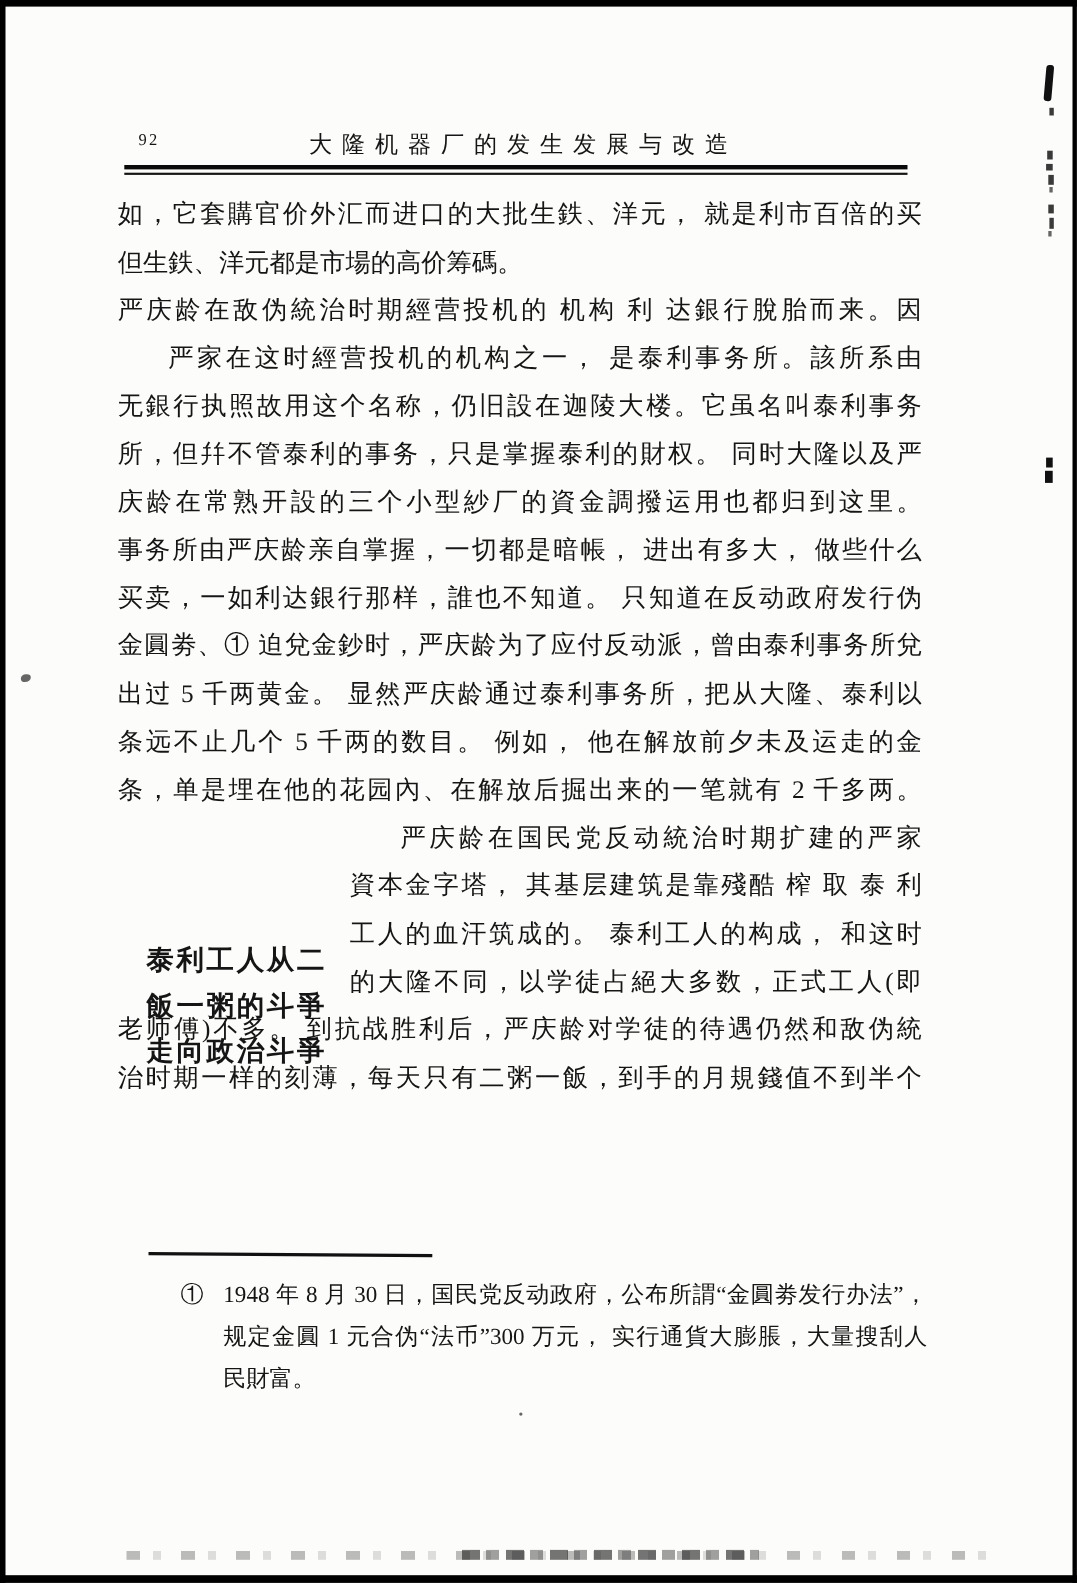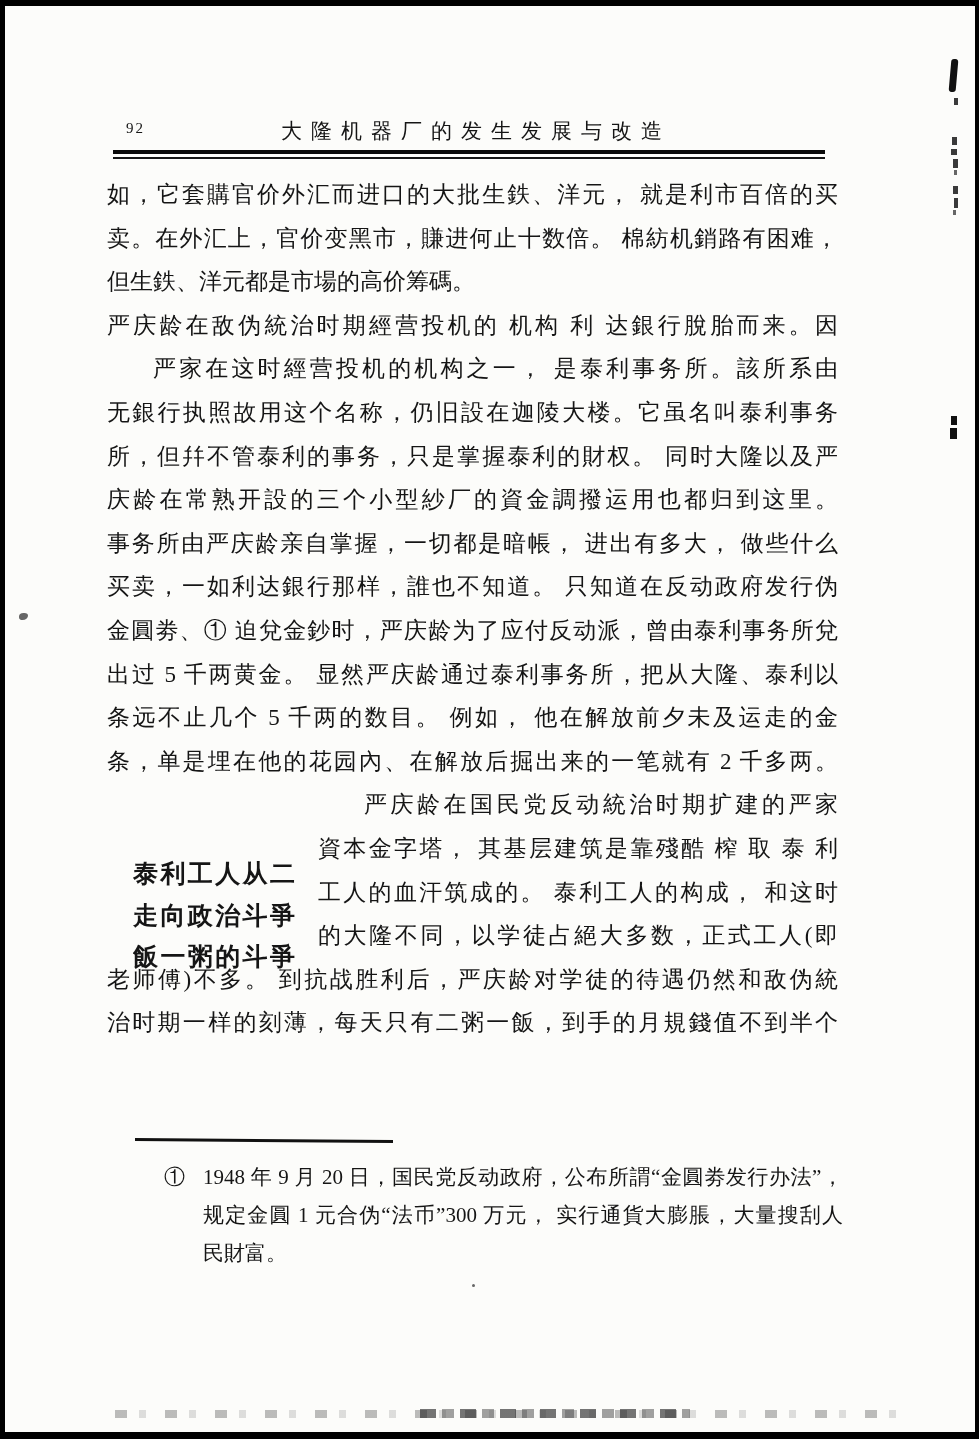--- a/index.html
+++ b/index.html
@@ -67,21 +67,20 @@
   <div class="edge left"></div>
   <div class="edge right"></div>
   <div class="edge bottom"></div>
 
   <div class="page-number">92</div>
   <div class="running-title">大隆机器厂的发生发展与改造</div>
   <div class="header-rule"></div>
 
   <div class="body-text">
     <div class="bl">如，它套購官价外汇而进口的大批生鉄、洋元， 就是利市百倍的买</div>
-    <div class="bl">卖。在外汇上，官价变黑市，賺进何止十数倍。 棉紡机銷路有困难，</div>
     <div class="bl short">但生鉄、洋元都是市場的高价筹碼。</div>
     <div class="bl">严庆龄在敌伪統治时期經营投机的 机构 利 达銀行脫胎而来。因</div>
     <div class="bl indent">严家在这时經营投机的机构之一， 是泰利事务所。該所系由</div>
     <div class="bl">无銀行执照故用这个名称，仍旧設在迦陵大楼。它虽名叫泰利事务</div>
     <div class="bl">所，但幷不管泰利的事务，只是掌握泰利的財权。 同时大隆以及严</div>
     <div class="bl">庆龄在常熟开設的三个小型紗厂的資金調撥运用也都归到这里。</div>
     <div class="bl">事务所由严庆龄亲自掌握，一切都是暗帳， 进出有多大， 做些什么</div>
     <div class="bl">买卖，一如利达銀行那样，誰也不知道。 只知道在反动政府发行伪</div>
     <div class="bl">金圓劵、① 迫兌金鈔时，严庆龄为了应付反动派，曾由泰利事务所兌</div>
     <div class="bl">出过 5 千两黄金。 显然严庆龄通过泰利事务所，把从大隆、泰利以</div>
@@ -90,28 +89,28 @@
     <div class="bl narrow indent">严庆龄在国民党反动統治时期扩建的严家</div>
     <div class="bl narrow">資本金字塔， 其基层建筑是靠殘酷 榨 取 泰 利</div>
     <div class="bl narrow">工人的血汗筑成的。 泰利工人的构成， 和这时</div>
     <div class="bl narrow">的大隆不同，以学徒占絕大多数，正式工人(即</div>
     <div class="bl">老师傅)不多。 到抗战胜利后，严庆龄对学徒的待遇仍然和敌伪統</div>
     <div class="bl">治时期一样的刻薄，每天只有二粥一飯，到手的月規錢值不到半个</div>
   </div>
 
   <div class="side-heading">
     <div class="shl">泰利工人从二</div>
+    <div class="shl">飯一粥的斗爭</div>
     <div class="shl">走向政治斗爭</div>
-    <div class="shl">飯一粥的斗爭</div>
   </div>
 
   <div class="footnote-rule"></div>
   <div class="footnote-marker">①</div>
   <div class="footnote">
-    <div class="fl">1948 年 9 月 20 日，国民党反动政府，公布所謂“金圓劵发行办法”，</div>
+    <div class="fl">1948 年 8 月 30 日，国民党反动政府，公布所謂“金圓劵发行办法”，</div>
     <div class="fl">规定金圓 1 元合伪“法币”300 万元， 实行通貨大膨脹，大量搜刮人</div>
     <div class="fl short">民財富。</div>
   </div>
 
   <div class="art" style="left:950px;top:59px;width:7px;height:33px;border-radius:3px;transform:rotate(5deg);"></div>
   <div class="art soft" style="left:954px;top:98px;width:4px;height:7px;"></div>
   <div class="art soft" style="left:952px;top:137px;width:5px;height:8px;"></div>
   <div class="art soft" style="left:951px;top:149px;width:6px;height:6px;"></div>
   <div class="art soft" style="left:953px;top:159px;width:5px;height:9px;"></div>
   <div class="art faint" style="left:954px;top:170px;width:3px;height:5px;"></div>

